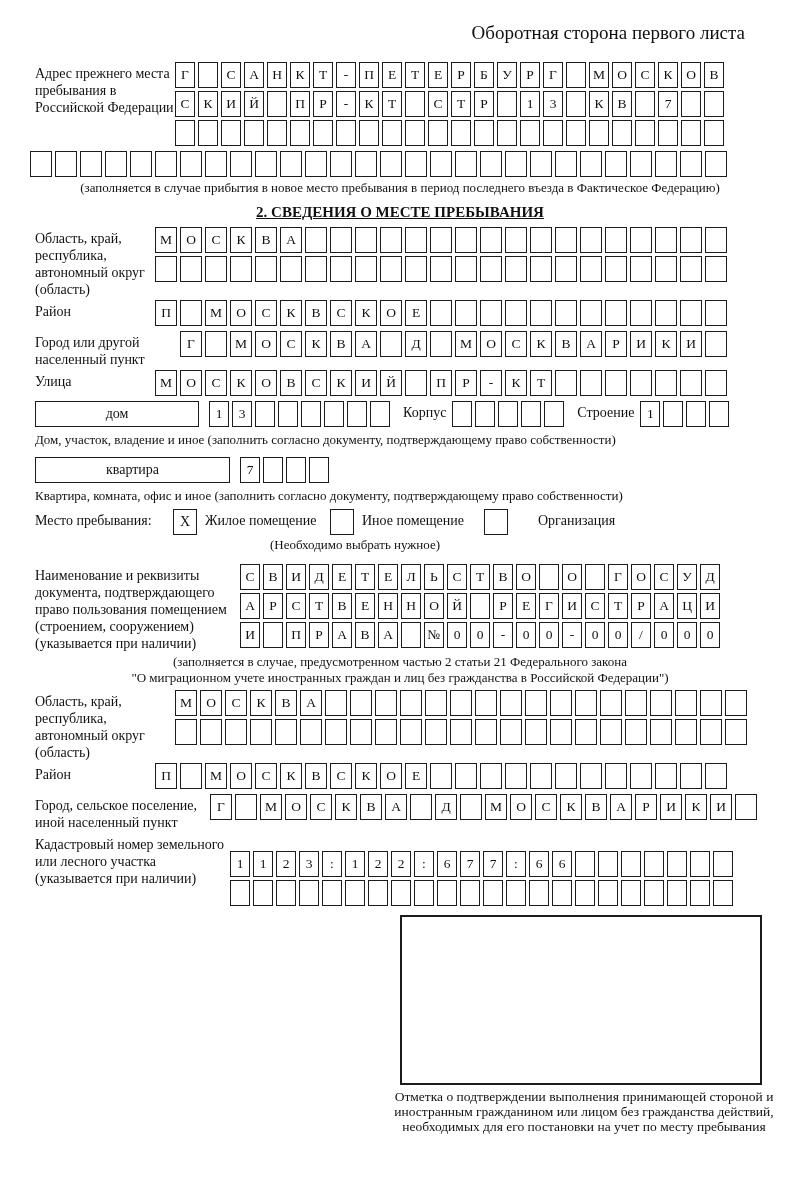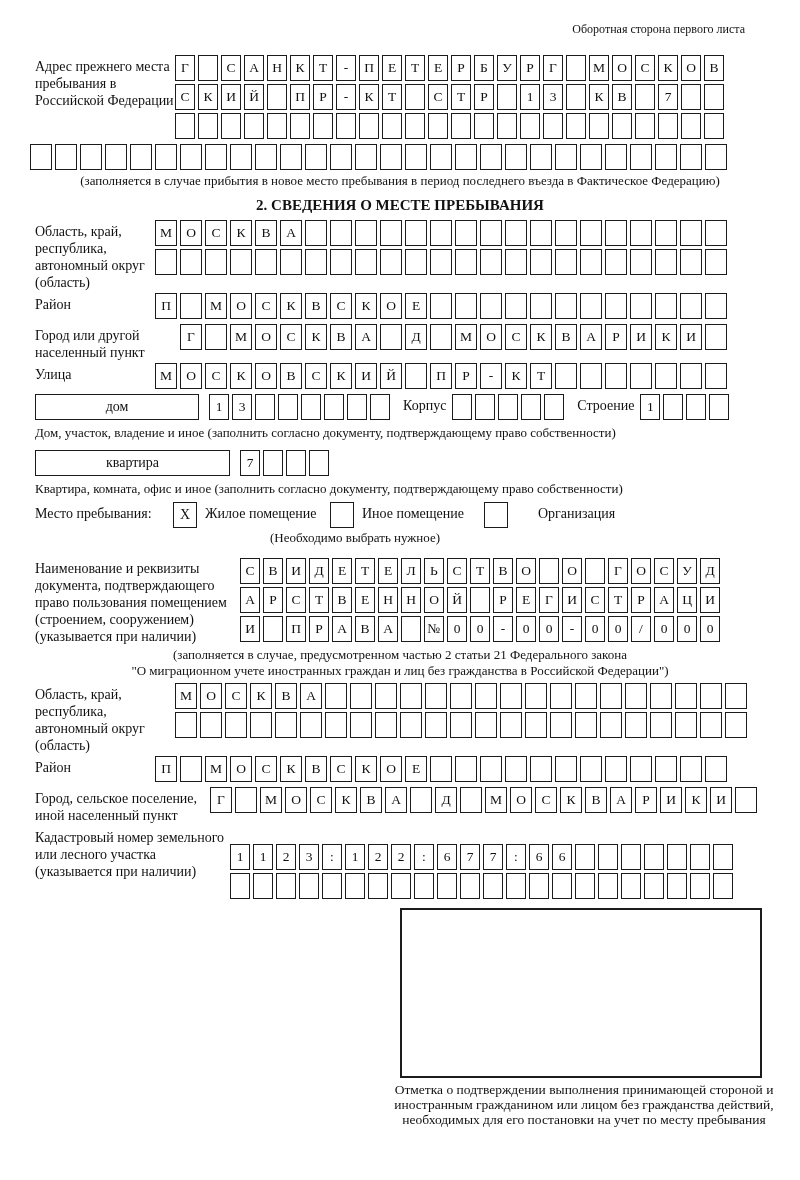--- a/index.html
+++ b/index.html
@@ -1,27 +1,27 @@
 <!DOCTYPE html>
 <html><head>
 <meta charset="utf-8">
 <style>
   html,body{margin:0;padding:0;background:#fff;}
   body{width:800px;height:1180px;overflow:hidden;font-family:"Liberation Serif","DejaVu Serif",serif;color:#111;}
   .page{padding:10px 35px 0 35px;}
-  .hdr-note{text-align:right;font-size:12px;margin:12px 20px 18px 0;}
+  .hdr-note{text-align:right;font-size:19px;margin:12px 20px 18px 0;}
   .row{display:flex;align-items:flex-start;margin-bottom:2px;}
   .lbl{font-size:14px;line-height:17px;flex:0 0 auto;padding-top:3px;}
   .cells{display:flex;flex-wrap:nowrap;margin-bottom:3px;}
   .cell{width:18px;height:24px;border:1.6px solid #1c1c1c;margin-right:3px;display:flex;align-items:center;justify-content:center;font-size:13.5px;flex:0 0 auto;background:#fff;}
   .wide .cell{width:20px;}
   .stack{display:flex;flex-direction:column;}
   .note{font-size:13px;line-height:16px;}
   .note-c{text-align:center;}
-  .sec-title{text-align:center;font-weight:bold;font-size:15px;margin:8px 0 6px 0;}
+  .sec-title{text-align:center;font-weight:bold;font-size:15px;margin:8px 0 6px 0;text-decoration:underline;}
   .rect{border:1.6px solid #1c1c1c;height:24px;display:flex;align-items:center;justify-content:center;font-size:14px;flex:0 0 auto;}
   .house-lbl{font-size:14px;padding:4px 6px 0 10px;flex:0 0 auto;}
   .chk{width:22px;height:24px;border:1.6px solid #1c1c1c;display:flex;align-items:center;justify-content:center;font-size:14px;flex:0 0 auto;}
   .chk-lbl{font-size:14px;padding-top:4px;}
   .stamp-box{margin:6px 0 4px 365px;width:358px;height:166px;border:2px solid #1c1c1c;}
   .stamp-note{margin-left:358px;width:382px;text-align:center;font-size:13.5px;line-height:15px;}
   .mb4{margin-bottom:4px;}
 </style>
 </head>
 <body>
@@ -334,21 +334,21 @@
     <div class="chk-lbl" style="width:138px;">Место пребывания:</div>
     <div class="chk">X</div>
     <div class="chk-lbl" style="padding-left:8px;width:125px;">Жилое помещение</div>
     <div class="chk"></div>
     <div class="chk-lbl" style="padding-left:8px;width:122px;">Иное помещение</div>
     <div class="chk"></div>
     <div class="chk-lbl" style="padding-left:30px;">Организация</div>
   </div>
   <div class="note mb4" style="margin-left:235px;">(Необходимо выбрать нужное)</div>
 
-  <div class="row" style="margin-top:11px;align-items:center;">
+  <div class="row" style="margin-top:11px;">
     <div class="lbl" style="width:205px;">Наименование и реквизиты документа, подтверждающего право пользования помещением (строением, сооружением) (указывается при наличии)</div>
     <div class="stack">
       <div class="cells">
           <span class="cell">С</span>
           <span class="cell">В</span>
           <span class="cell">И</span>
           <span class="cell">Д</span>
           <span class="cell">Е</span>
           <span class="cell">Т</span>
           <span class="cell">Е</span>

